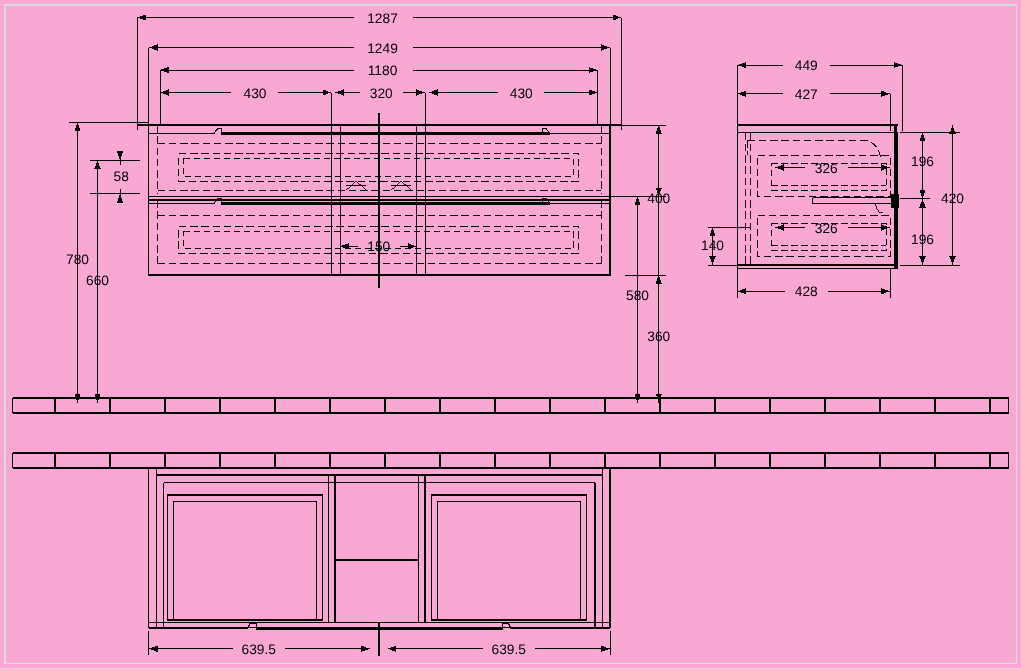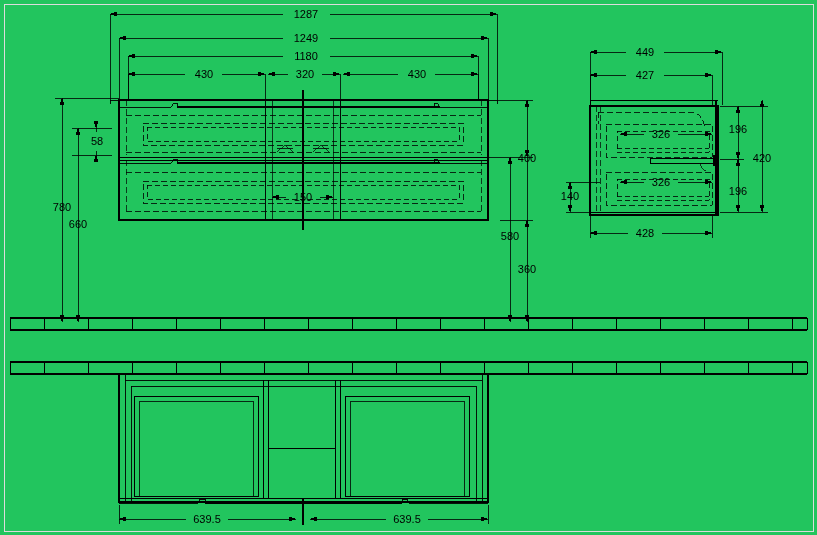--- a/index.html
+++ b/index.html
@@ -1,17 +1,17 @@
 <!DOCTYPE html>
 <html><head>
 <meta charset="utf-8">
 <style>
   html,body{margin:0;padding:0;background:#ffffff;}
   body{font-family:"Liberation Sans", sans-serif;}
-  #sheet{position:relative;width:817px;height:535px;background:#22c55e;overflow:hidden;}
+  #sheet{position:relative;width:817px;height:535px;background:#f9a8d4;overflow:hidden;}
   #sheet svg{position:absolute;left:0;top:0;}
   text{font-family:"Liberation Sans", sans-serif;font-size:11px;fill:#000;}
 </style>
 </head>
 <body>
 
 <div id="sheet">
 
 <svg width="817" height="535" viewBox="0 0 817 535" shape-rendering="crispEdges">
 

